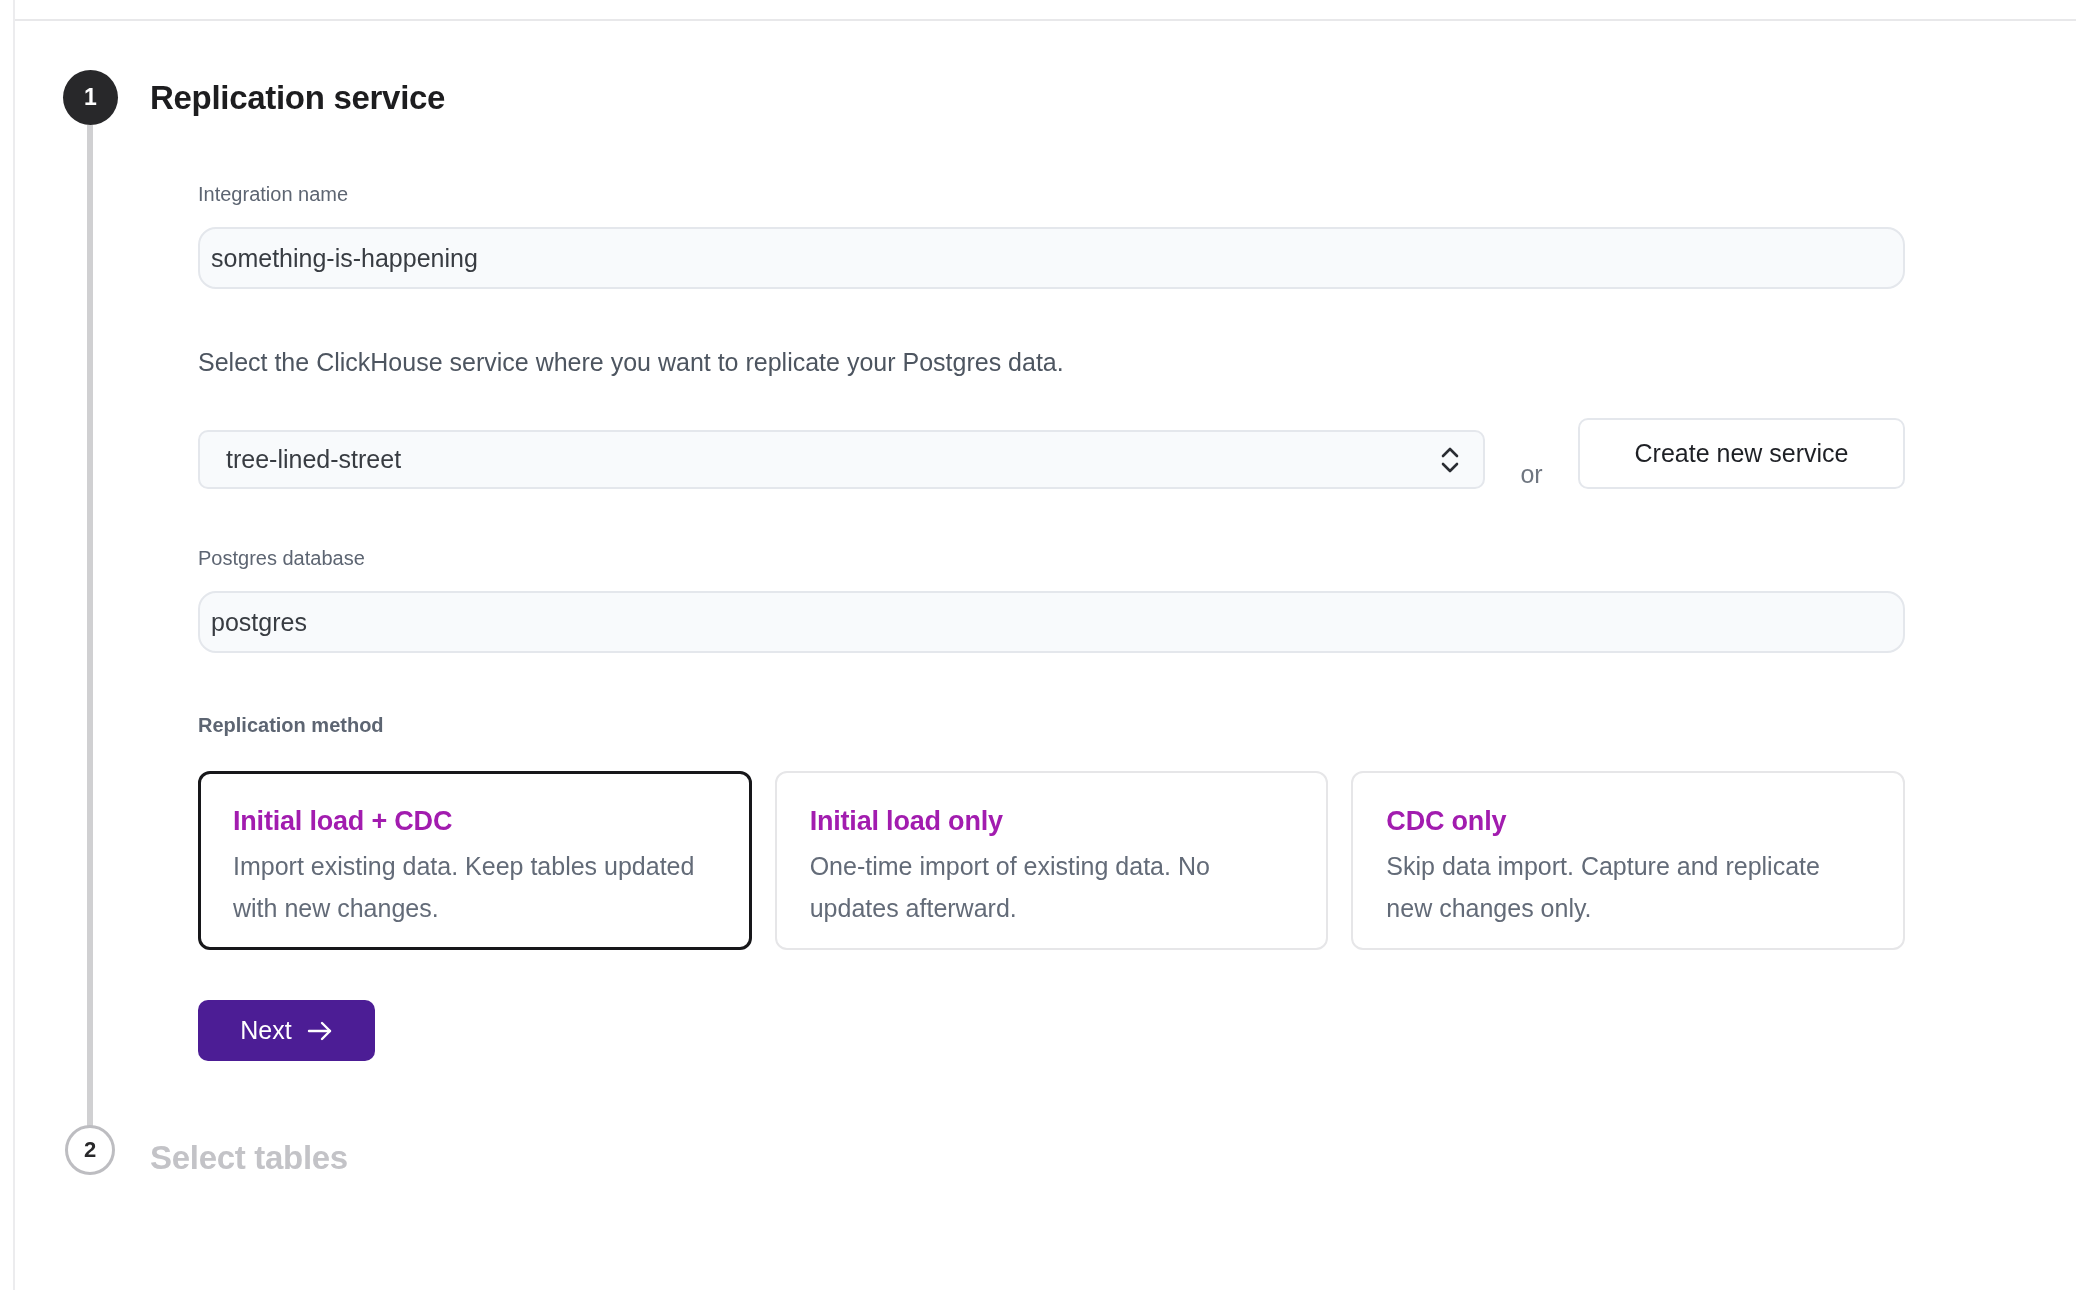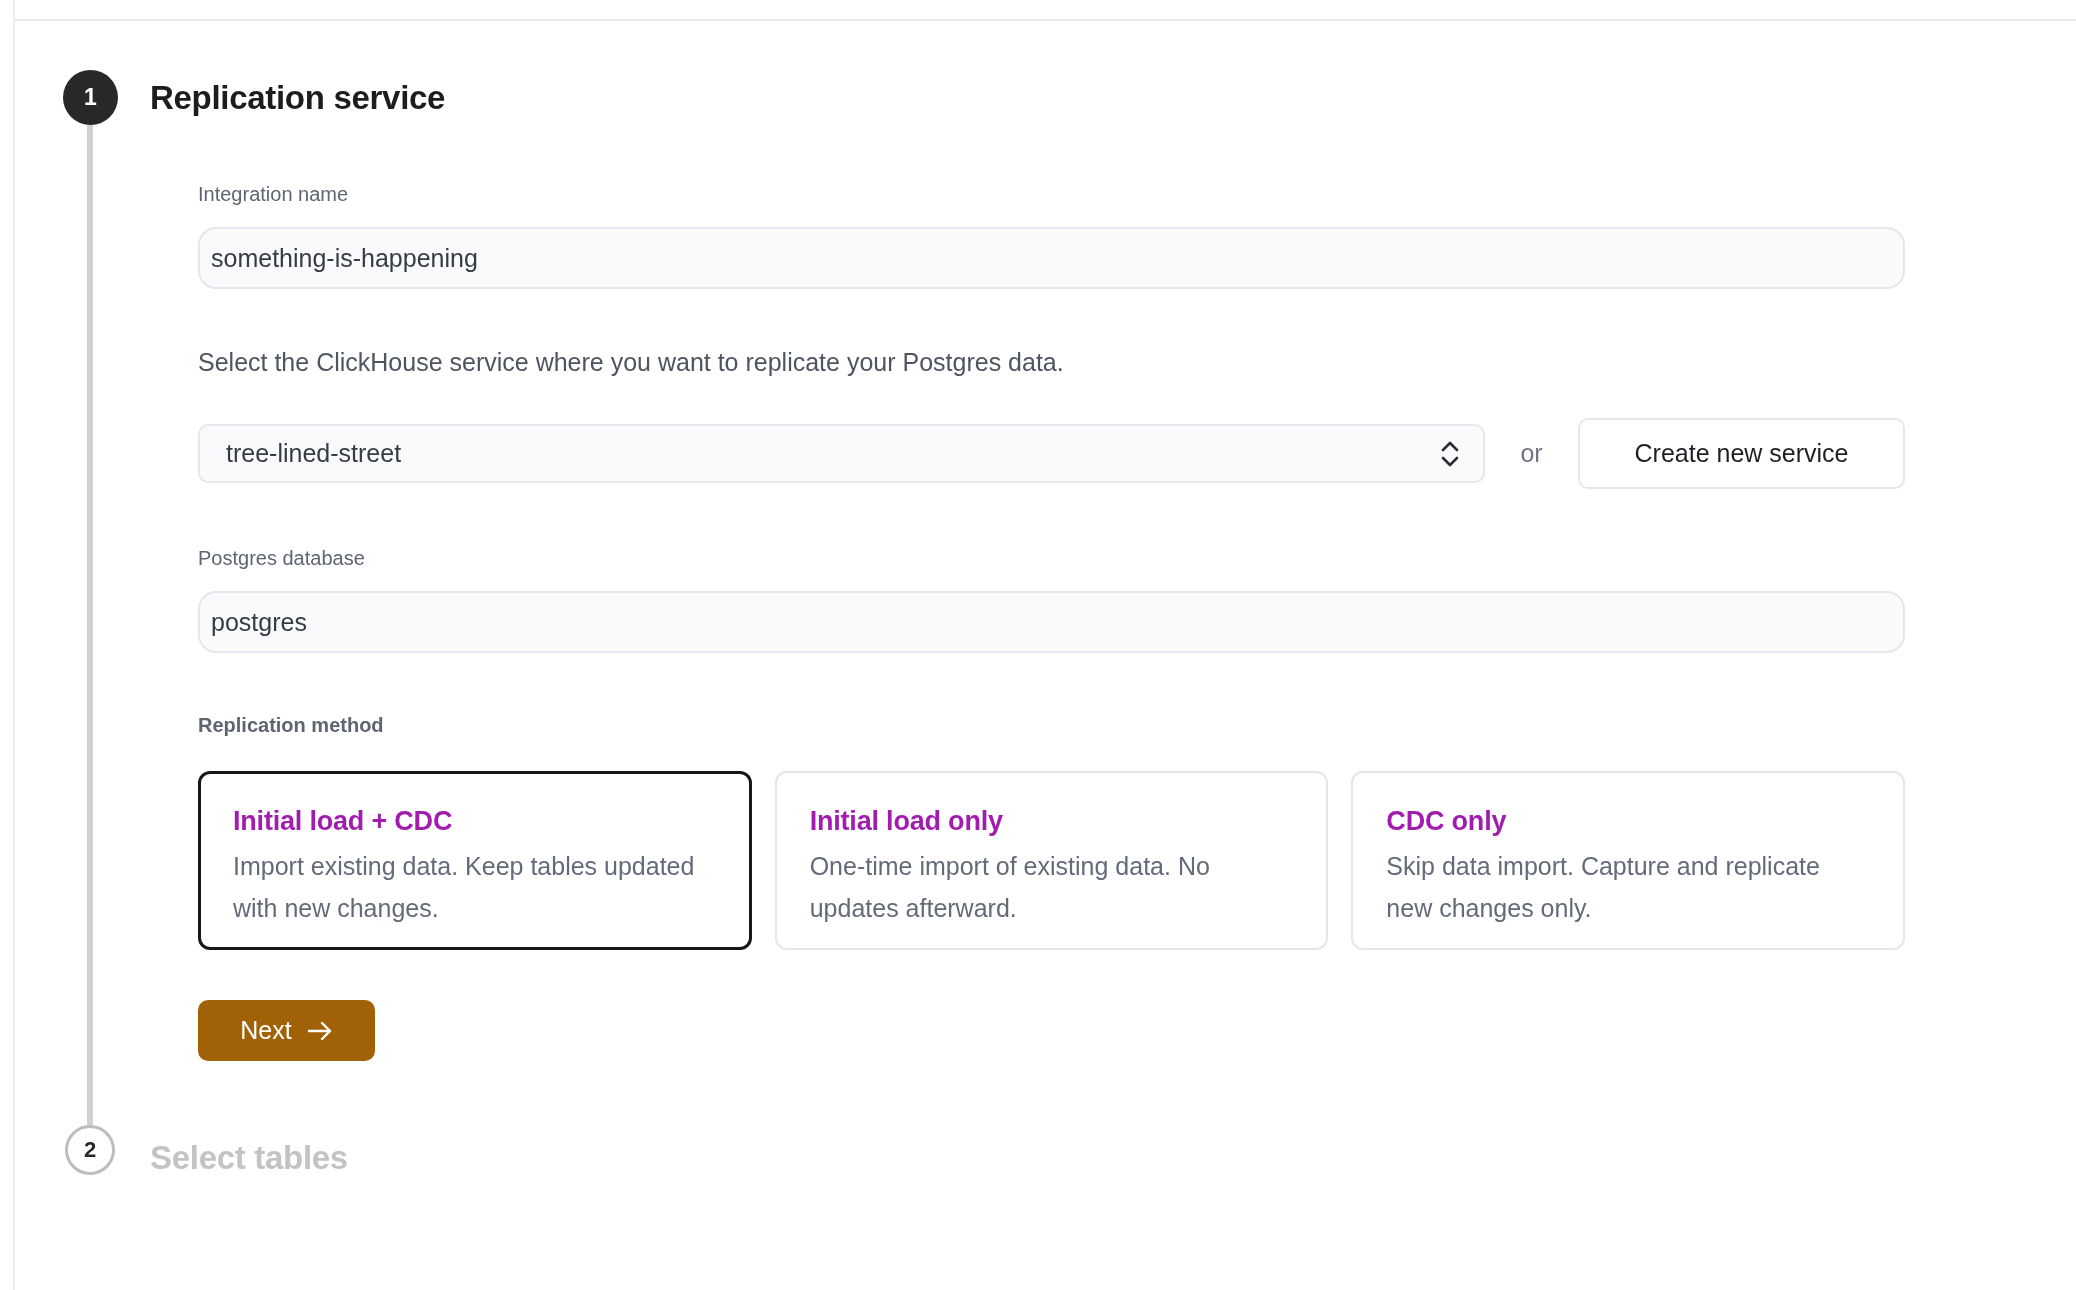--- a/index.html
+++ b/index.html
@@ -108,21 +108,21 @@
   }
   .service-desc {
     margin-top: 57px;
     font-size: 25px;
     line-height: 32px;
     color: #4d5560;
   }
   .select-row {
     margin-top: 40px;
     display: flex;
-    align-items: center;
+    align-items: flex-end;
     width: 100%;
   }
   .fake-select {
     box-sizing: border-box;
     width: 1287px;
     height: 59px;
     background: #f8fafc;
     border: 2px solid #e4e7ec;
     border-radius: 10px;
     display: flex;
@@ -194,21 +194,21 @@
     font-size: 25px;
     line-height: 42px;
     color: #636b78;
   }
 
   .next-btn {
     margin-top: 50px;
     box-sizing: border-box;
     width: 177px;
     height: 61px;
-    background: #a16207;
+    background: #4c1d95;
     border: none;
     border-radius: 10px;
     color: #ffffff;
     font-family: "Liberation Sans", "DejaVu Sans", sans-serif;
     font-size: 25px;
     font-weight: 500;
     display: flex;
     align-items: center;
     justify-content: center;
     gap: 15px;

